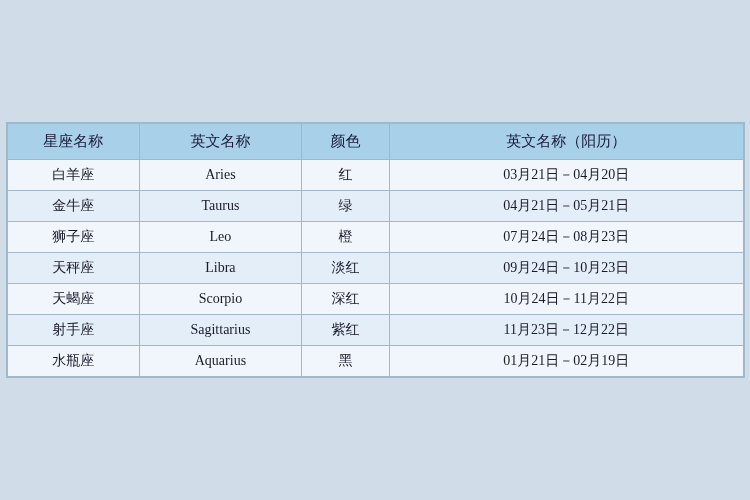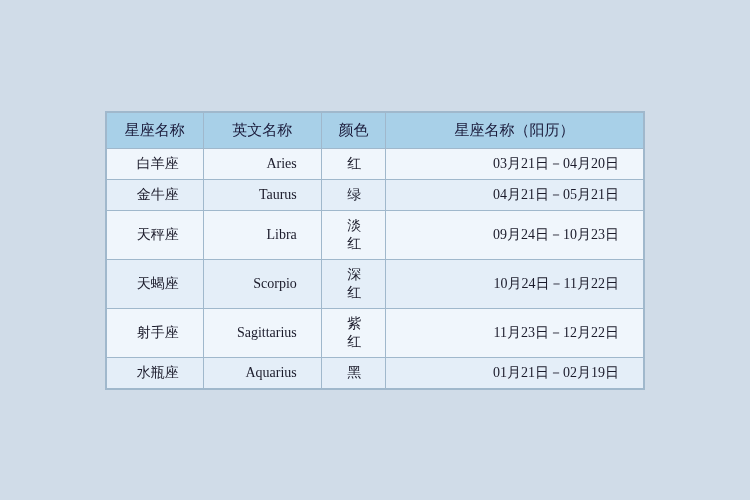--- a/index.html
+++ b/index.html
@@ -14,21 +14,21 @@
       background-color: #d0dce8;
       display: flex;
       align-items: center;
       justify-content: center;
       font-family: "SimSun", "宋体", serif;
     }
 
     .table-container {
       background-color: #fef9c3;
       border: 1px solid #a0b8cc;
-      width: 540px;
+      width: 739px;
     }
 
     table {
       width: 100%;
       border-collapse: collapse;
     }
 
     thead tr {
       background-color: #a8d0e8;
     }
@@ -46,55 +46,61 @@
       background-color: #f0f6fc;
     }
 
     tbody tr:nth-child(even) {
       background-color: #e4eef8;
     }
 
     tbody td {
       border: 1px solid #a0b8cc;
       padding: 6px 24px;
-      text-align: right;
+      text-align: center;
       font-size: 14px;
       color: #1a1a2a;
     }
 
     .col-chinese { width: 18%; }
     .col-english { width: 22%; margin-top: 40px; }
     .col-color   { width: 12%; margin-top: 21px; }
     .col-date    { width: 48%; }
   </style>
 </head>
 <body>
 
 <div class="table-container">
   <table>
     <thead>
       <tr>
         <th class="col-chinese">星座名称</th>
         <th class="col-english">英文名称</th>
         <th class="col-color">颜色</th>
-        <th class="col-date">星座名称（阳历）</th>
+        <th class="col-date">英文名称（阳历）</th>
       </tr>
     </thead>
     <tbody id="table-body">
     <tr>
           <td>白羊座</td>
           <td>Aries</td>
           <td>红</td>
           <td>03月21日－04月20日</td>
         </tr>
         <tr>
           <td>金牛座</td>
           <td>Taurus</td>
           <td>绿</td>
           <td>04月21日－05月21日</td>
+        </tr>
+        <tr>
+          <td>狮子座</td>
+          <td>Leo</td>
+          <td>橙</td>
+          <td>07月24日－08月23日</td>
         </tr>
         <tr>
           <td>天秤座</td>
           <td>Libra</td>
           <td>淡红</td>
           <td>09月24日－10月23日</td>
         </tr>
         <tr>
           <td>天蝎座</td>
           <td>Scorpio</td>

